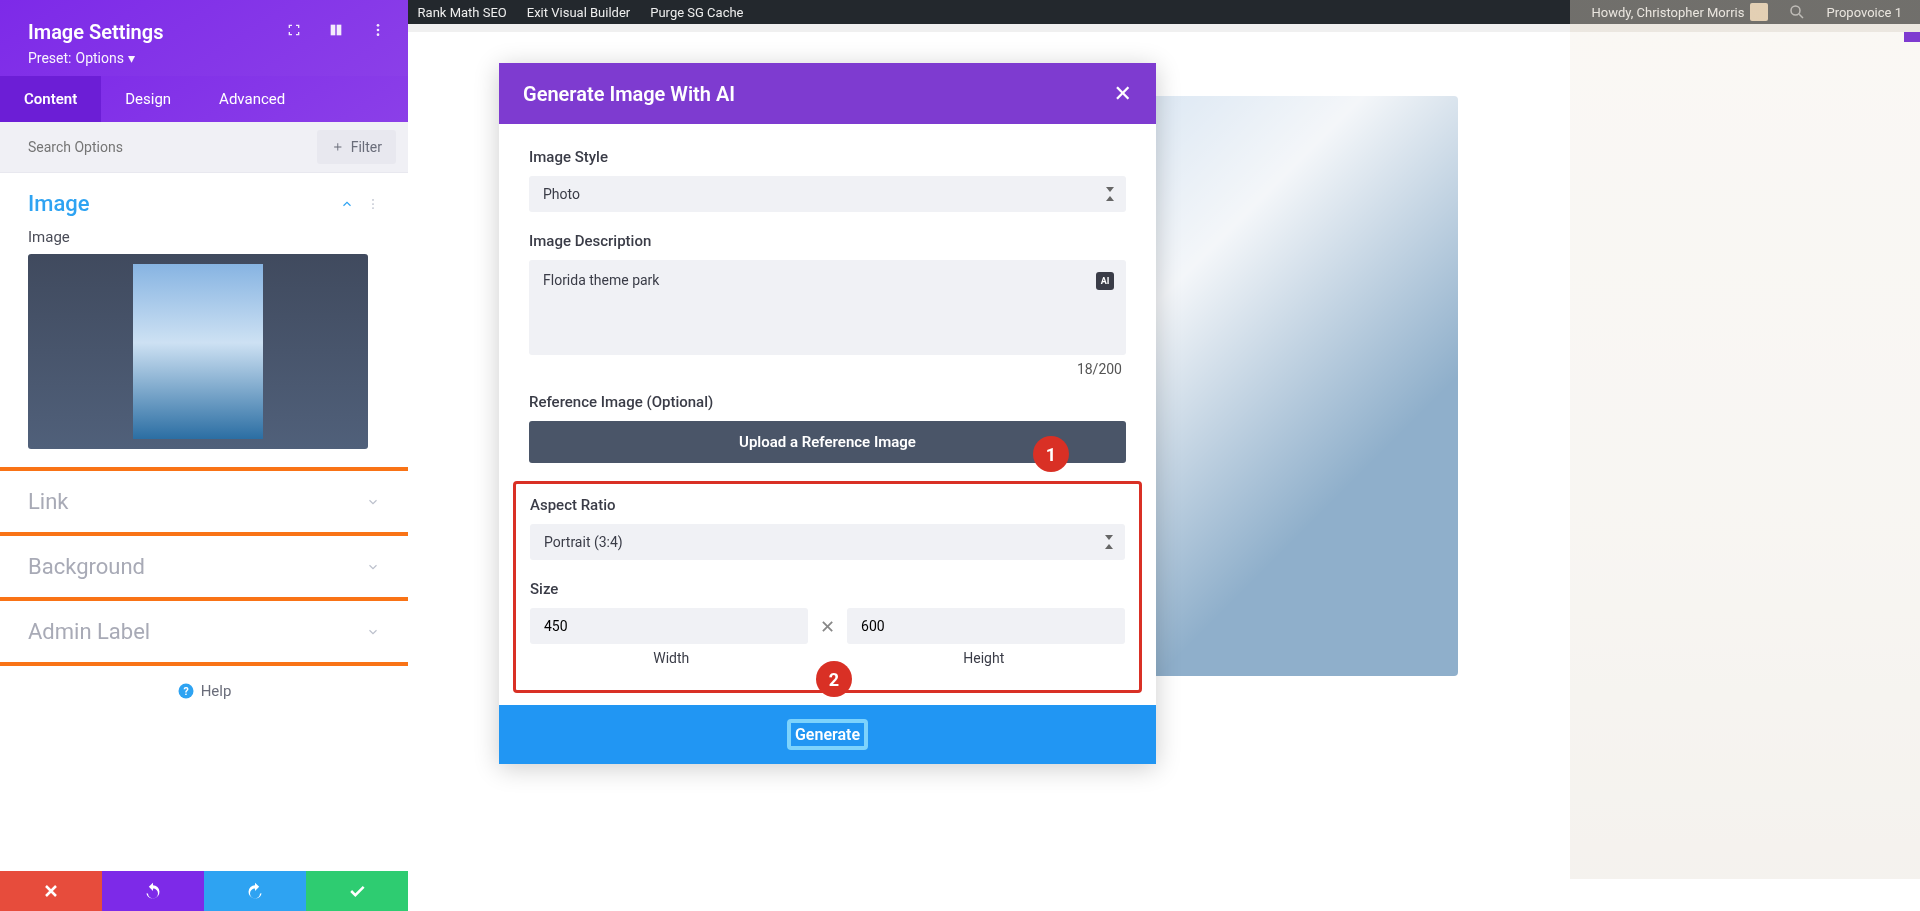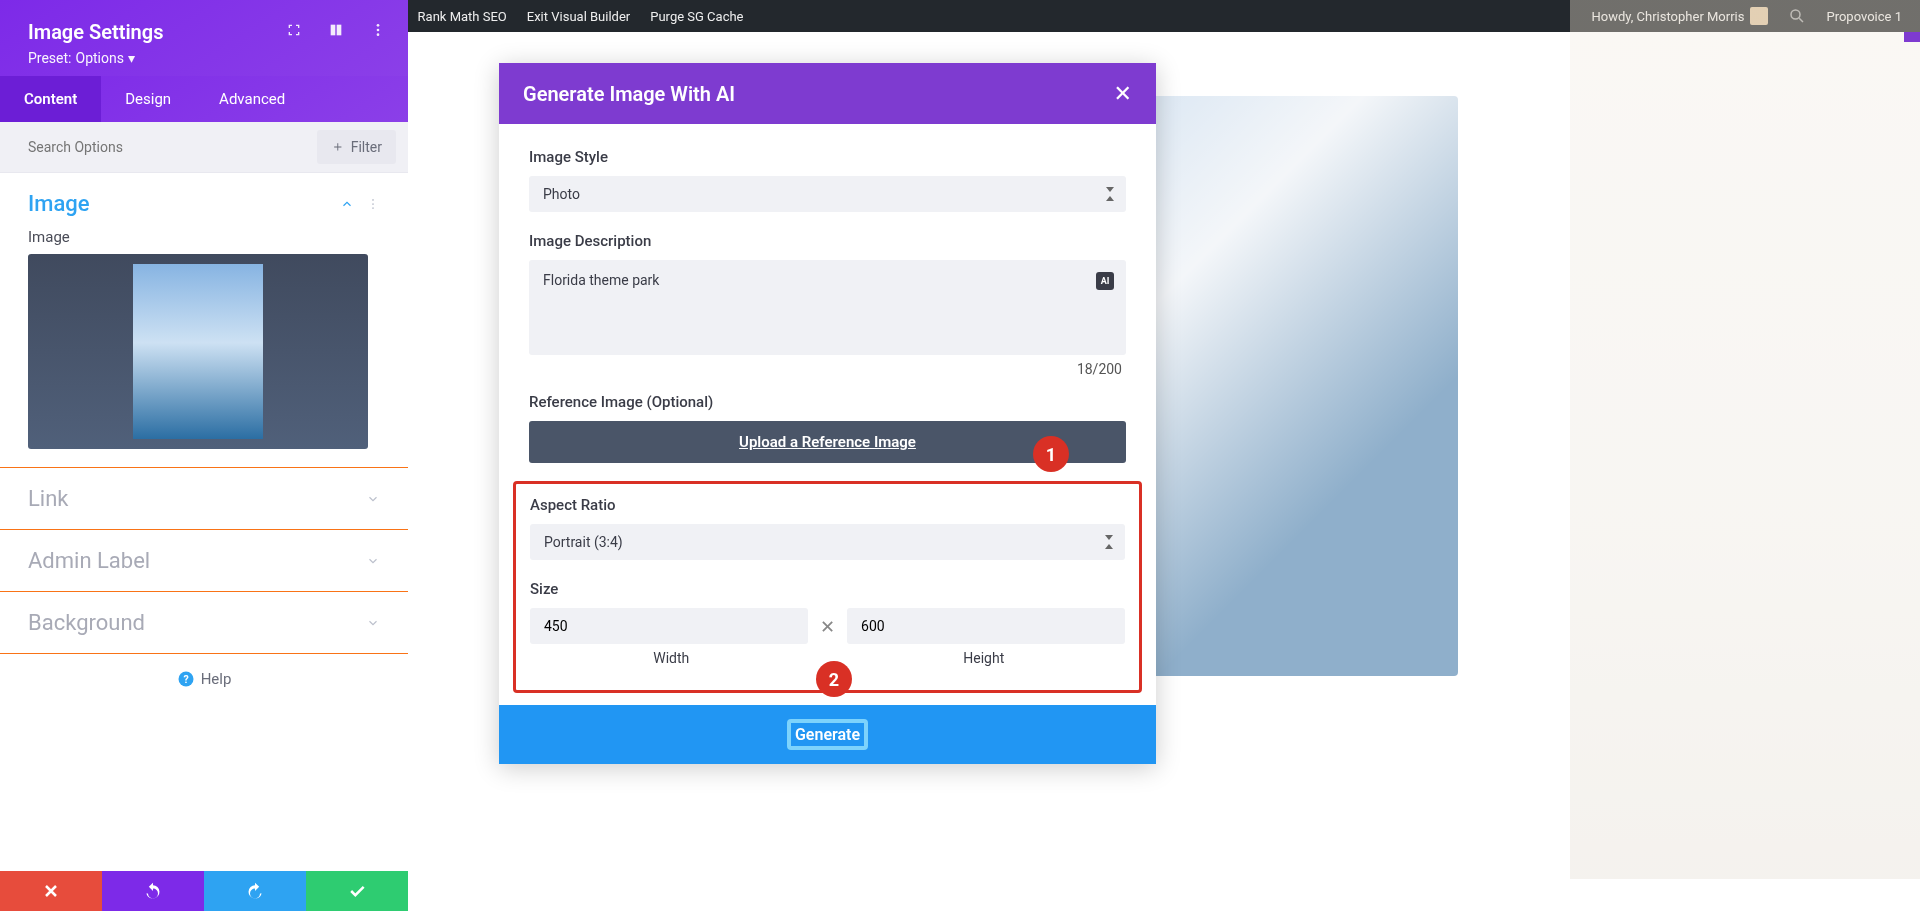--- a/index.html
+++ b/index.html
@@ -1,19 +1,19 @@
 <!DOCTYPE html>
 <html><head>
 <meta charset="utf-8">
 <style>
 * { margin: 0; padding: 0; box-sizing: border-box; font-family: -apple-system, BlinkMacSystemFont, "Segoe UI", Roboto, sans-serif; }
 body { width: 1920px; height: 911px; overflow: hidden; background: #f0f0f0; position: relative; }
 
 
-.admin-bar { position: absolute; top: 0; left: 0; right: 0; height: 32px; background: #23282d; display: flex; align-items: center; padding: 0 8px; font-size: 13px; color: #eee; }
+.admin-bar { position: absolute; top: 0; left: 0; right: 0; height: 24px; background: #23282d; display: flex; align-items: center; padding: 0 8px; font-size: 13px; color: #eee; }
 .admin-bar .item { display: flex; align-items: center; gap: 6px; padding: 0 10px; cursor: pointer; }
 .admin-bar .spacer { flex: 1; }
 .admin-bar svg { width: 18px; height: 18px; fill: #a7aaad; }
 .admin-bar .avatar { width: 18px; height: 18px; background: #e2c9a6; border-radius: 2px; }
 
 
 .settings-panel { position: absolute; top: 0; left: 0; width: 408px; height: 100%; background: #fff; display: flex; flex-direction: column; z-index: 10; }
 .settings-header { background: linear-gradient(147deg, #7d2ae8 0%, #8b3fe8 100%); color: #fff; padding: 20px 28px 10px; position: relative; }
 .settings-title { font-size: 20px; font-weight: 600; }
 .settings-preset { font-size: 14px; margin-top: 6px; opacity: .95; display: flex; align-items: center; gap: 4px; }
@@ -21,21 +21,21 @@
 .settings-header .header-icons .icon { width: 16px; height: 16px; fill: #fff; opacity: .9; cursor: pointer; }
 
 .tabs { display: flex; background: linear-gradient(147deg, #7d2ae8 0%, #8b3fe8 100%); }
 .tab { padding: 14px 24px; color: #fff; font-size: 15px; cursor: pointer; }
 .tab.active { background: #6c1ed6; font-weight: 600; }
 
 .search-row { display: flex; align-items: center; padding: 8px 12px; background: #f0f0f5; border-bottom: 1px solid #e8e8ef; }
 .search-row input { flex: 1; border: none; background: transparent; padding: 8px 16px; font-size: 14px; color: #888; outline: none; }
 .filter-btn { display: flex; align-items: center; gap: 6px; padding: 8px 14px; background: #e8e8ef; color: #6a6d7a; font-size: 14px; cursor: pointer; border-radius: 3px; }
 
-.option-group { border-bottom: 1px solid #f97316; padding: 18px 28px; }
+.option-group { border-bottom: 4px solid #f97316; padding: 18px 28px; }
 .option-group .group-title { display: flex; align-items: center; justify-content: space-between; font-size: 22px; color: #a8aab6; cursor: pointer; }
 .option-group .group-title.open { color: #2ea3f2; font-weight: 500; }
 .option-group .chev { display: flex; gap: 12px; align-items: center; }
 .option-group .chev svg { width: 14px; height: 14px; fill: #bcc0cc; }
 
 .image-label { font-size: 15px; color: #4a4c57; margin-top: 12px; }
 .image-preview { margin-top: 8px; width: 340px; height: 195px; background: linear-gradient(180deg, #404a5e 0%, #50607a 100%); position: relative; overflow: hidden; border-radius: 3px; }
 .image-preview .inner-pic { position: absolute; left: 50%; top: 10px; transform: translateX(-50%); width: 130px; height: 175px; background: linear-gradient(180deg, #87b4e2 0%, #cde1f3 45%, #2b6ea3 100%); }
 
 .help-row { display: flex; align-items: center; justify-content: center; gap: 6px; color: #6a6d7a; font-size: 15px; padding: 16px 0 4px; }
@@ -62,21 +62,21 @@
 .modal-header h2 { font-size: 20px; font-weight: 600; }
 .modal-header .close { font-size: 22px; cursor: pointer; color: #fff; }
 .modal-body { padding: 24px 30px 0; color: #3a3c47; font-size: 15px; }
 .field-label { margin-bottom: 10px; font-weight: 500; }
 .select-box { position: relative; background: #f0f1f5; border-radius: 3px; padding: 10px 14px; font-size: 14px; margin-bottom: 20px; cursor: pointer; }
 .select-box::after { content: ""; position: absolute; right: 12px; top: 50%; width: 0; height: 0; border-left: 4px solid transparent; border-right: 4px solid transparent; border-top: 5px solid #666; transform: translateY(-7px); }
 .select-box::before { content: ""; position: absolute; right: 12px; top: 50%; width: 0; height: 0; border-left: 4px solid transparent; border-right: 4px solid transparent; border-bottom: 5px solid #666; transform: translateY(2px); }
 .textarea-box { position: relative; background: #f0f1f5; border-radius: 3px; padding: 12px 40px 30px 14px; font-size: 14px; min-height: 95px; margin-bottom: 6px; resize: both; }
 .ai-badge { position: absolute; right: 12px; top: 12px; width: 18px; height: 18px; background: #3a3c47; color: #fff; font-size: 9px; font-weight: 700; border-radius: 3px; display: flex; align-items: center; justify-content: center; }
 .char-count { text-align: right; font-size: 14px; color: #555; margin-bottom: 16px; padding-right: 4px; }
-.upload-btn { background: #4a5568; color: #fff; text-align: center; padding: 12px; border-radius: 3px; font-weight: 600; cursor: pointer; margin-bottom: 18px; text-decoration: underline; }
+.upload-btn { background: #4a5568; color: #fff; text-align: center; padding: 12px; border-radius: 3px; font-weight: 600; cursor: pointer; margin-bottom: 18px; }
 .size-row { display: flex; align-items: center; gap: 12px; border-radius: 6px; }
 .size-input { flex: 1; background: #f0f1f5; border: none; border-radius: 3px; padding: 10px 14px; font-size: 14px; text-align: left; }
 .size-x { font-size: 18px; color: #888; }
 .size-labels { display: flex; margin-top: 6px; margin-bottom: 18px; }
 .size-labels span { flex: 1; text-align: center; font-size: 14px; color: #3a3c47; }
 .highlight-box { border: 3px solid #d93025; border-radius: 4px; padding: 12px 14px 6px; margin: 0 -16px 12px; }
 .generate-bar { background: #2196f3; color: #fff; text-align: center; padding: 14px; font-weight: 600; font-size: 16px; position: relative; cursor: pointer; }
 .gen-highlight { border: 4px solid #7dd3fc; border-radius: 4px; padding: 2px 4px; display: inline-block; }
 .callout { position: absolute; width: 36px; height: 36px; background: #d93025; color: #fff; border-radius: 50%; display: flex; align-items: center; justify-content: center; font-weight: 700; font-size: 18px; z-index: 30; }
 
@@ -205,31 +205,31 @@
       <span>Link</span>
       <span class="chev">
           <svg viewBox="0 0 24 24">
             <path d="M6 9l6 6 6-6" fill="none" stroke="#bcc0cc" stroke-width="2"></path>
           </svg>
         </span>
     </div>
   </div>
   <div class="option-group">
     <div class="group-title">
-      <span>Admin Label</span>
+      <span>Background</span>
       <span class="chev">
           <svg viewBox="0 0 24 24">
             <path d="M6 9l6 6 6-6" fill="none" stroke="#bcc0cc" stroke-width="2"></path>
           </svg>
         </span>
     </div>
   </div>
   <div class="option-group">
     <div class="group-title">
-      <span>Background</span>
+      <span>Admin Label</span>
       <span class="chev">
           <svg viewBox="0 0 24 24">
             <path d="M6 9l6 6 6-6" fill="none" stroke="#bcc0cc" stroke-width="2"></path>
           </svg>
         </span>
     </div>
   </div>
 
   <div class="help-row">
     <svg viewBox="0 0 24 24">

